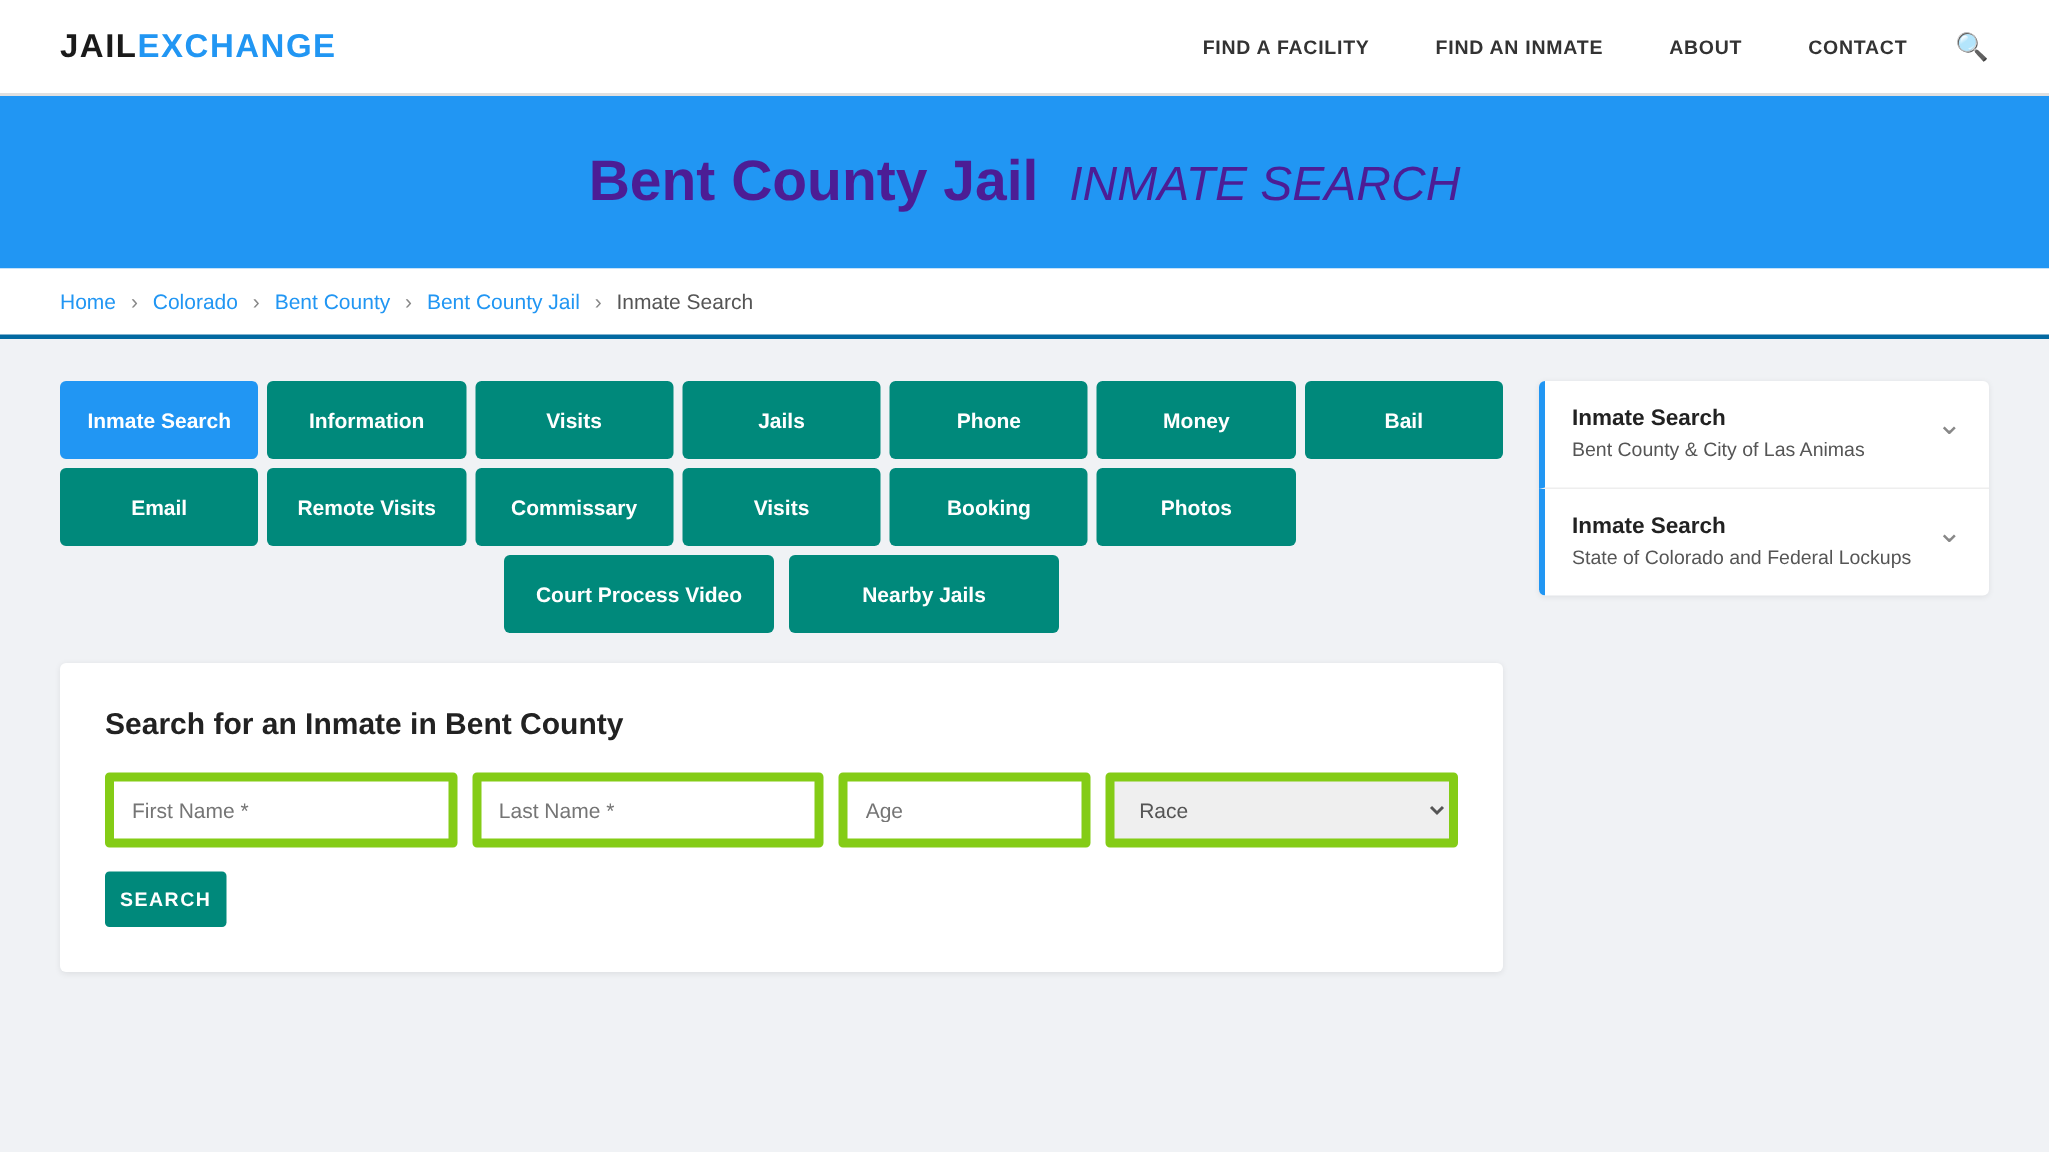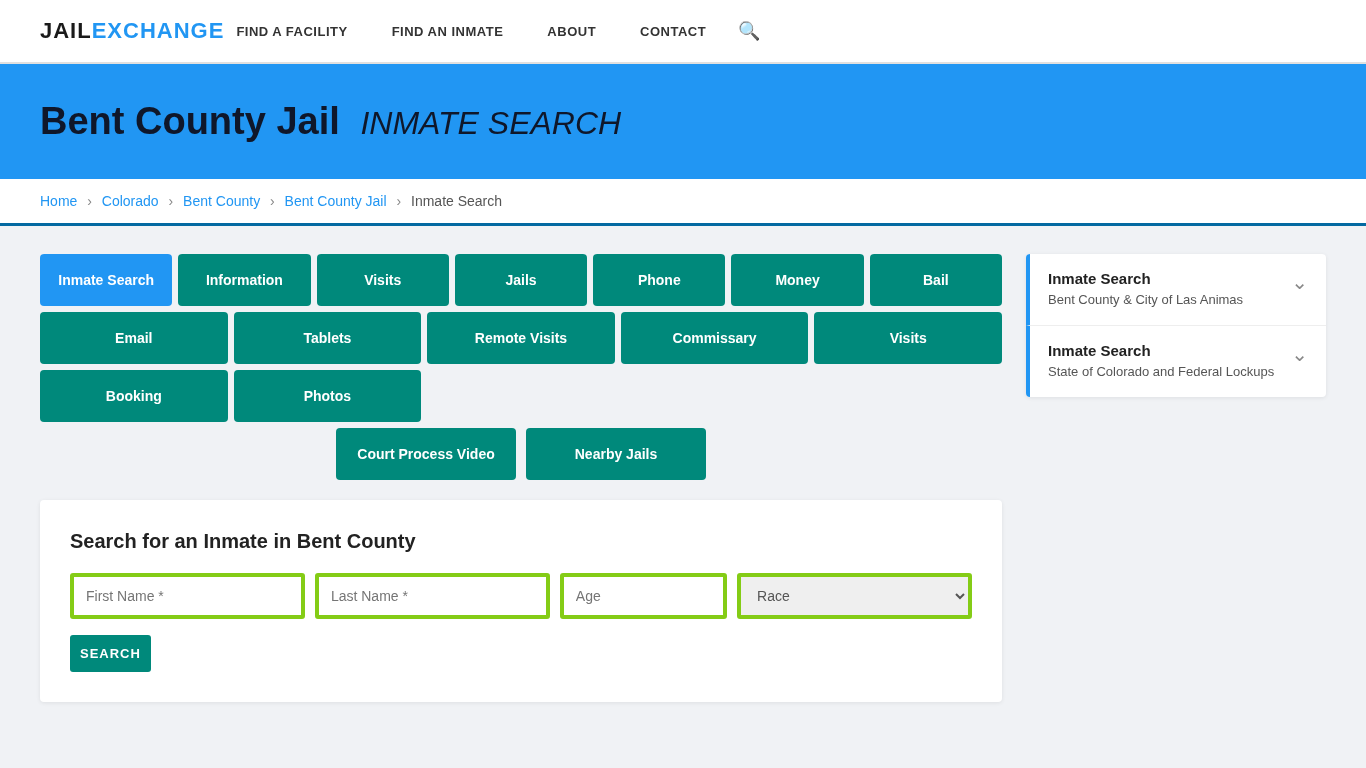--- a/index.html
+++ b/index.html
@@ -4,21 +4,21 @@
   <style>
     * { box-sizing: border-box; margin: 0; padding: 0; }
     body { font-family: Arial, Helvetica, sans-serif; background: #f0f2f5; color: #333; }
 
     
     .navbar {
       background: #fff;
       border-bottom: 2px solid #e0e0e0;
       display: flex;
       align-items: center;
-      justify-content: flex-start;
+      justify-content: space-between;
       padding: 0 40px;
       height: 64px;
     }
     .navbar-logo {
       font-size: 22px;
       font-weight: 900;
       letter-spacing: 1px;
       color: #222;
     }
     .navbar-logo span.jail { color: #1a1a1a; }
@@ -44,23 +44,24 @@
       font-size: 18px;
       color: #555;
     }
 
     
     .hero-banner {
       background: #2196f3;
       padding: 36px 40px;
     }
     .hero-banner h1 {
-      color: #0f172a;
+      color: #4c1d95;
       font-size: 38px;
       font-weight: 900;
+      text-align: center;
     }
     .hero-banner h1 span.italic-thin {
       font-style: italic;
       font-weight: 400;
       font-size: 32px;
       margin-left: 10px;
     }
 
     
     .breadcrumb {
@@ -87,21 +88,21 @@
 
     
     .btn-grid {
       display: grid;
       grid-template-columns: repeat(7, 1fr);
       gap: 6px;
       margin-bottom: 6px;
     }
     .btn-grid-row2 {
       display: grid;
-      grid-template-columns: repeat(5, 1fr);
+      grid-template-columns: repeat(7, 1fr);
       gap: 6px;
       margin-bottom: 6px;
     }
     .btn-grid-row3 {
       display: flex;
       gap: 10px;
       justify-content: center;
       margin-bottom: 20px;
     }
     .nav-btn {
@@ -136,21 +137,21 @@
       margin-bottom: 20px;
       color: #222;
     }
     .search-fields {
       display: flex;
       gap: 10px;
       margin-bottom: 16px;
       flex-wrap: wrap;
     }
     .search-fields input, .search-fields select {
-      border: 4px solid #84cc16;
+      border: 6px solid #84cc16;
       border-radius: 3px;
       padding: 10px 12px;
       font-size: 14px;
       color: #555;
       outline: none;
     }
     .field-first { flex: 1.2; min-width: 140px; }
     .field-last { flex: 1.2; min-width: 140px; }
     .field-age { flex: 0.8; min-width: 80px; }
     .field-race { flex: 1.2; min-width: 120px; }
@@ -251,21 +252,20 @@
       <button class="nav-btn">Information</button>
       <button class="nav-btn">Visits</button>
       <button class="nav-btn">Jails</button>
       <button class="nav-btn">Phone</button>
       <button class="nav-btn">Money</button>
       <button class="nav-btn">Bail</button>
     </div>
 
     <div class="btn-grid-row2">
       <button class="nav-btn">Email</button>
-      <button class="nav-btn">Tablets</button>
       <button class="nav-btn">Remote Visits</button>
       <button class="nav-btn">Commissary</button>
       <button class="nav-btn">Visits</button>
       <button class="nav-btn">Booking</button>
       <button class="nav-btn">Photos</button>
     </div>
 
     <div class="btn-grid-row3">
       <button class="nav-btn row3">Court Process Video</button>
       <button class="nav-btn row3">Nearby Jails</button>

